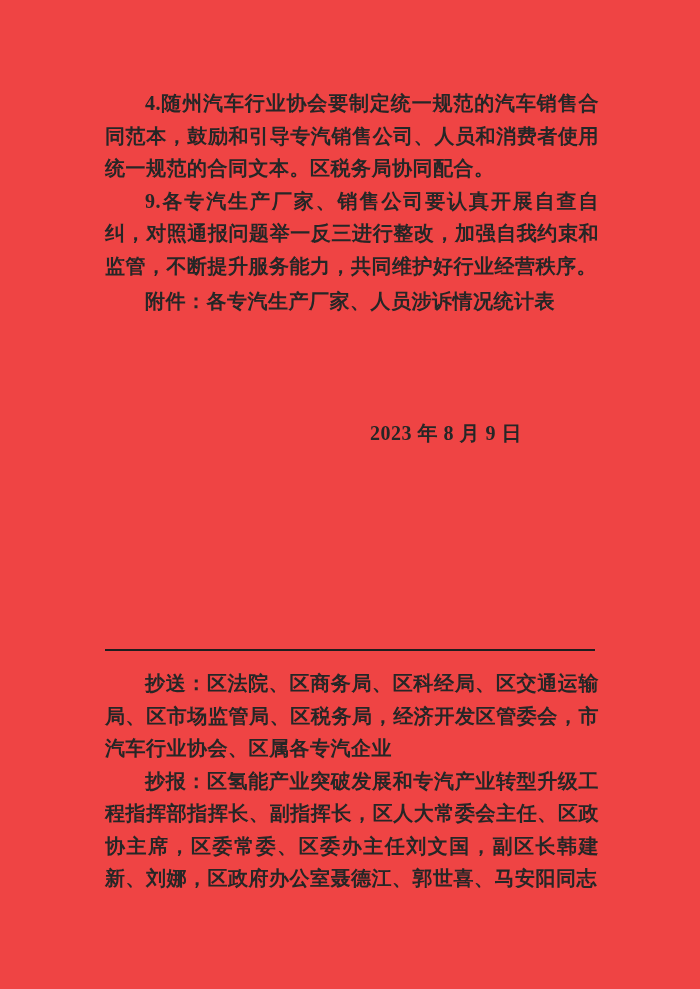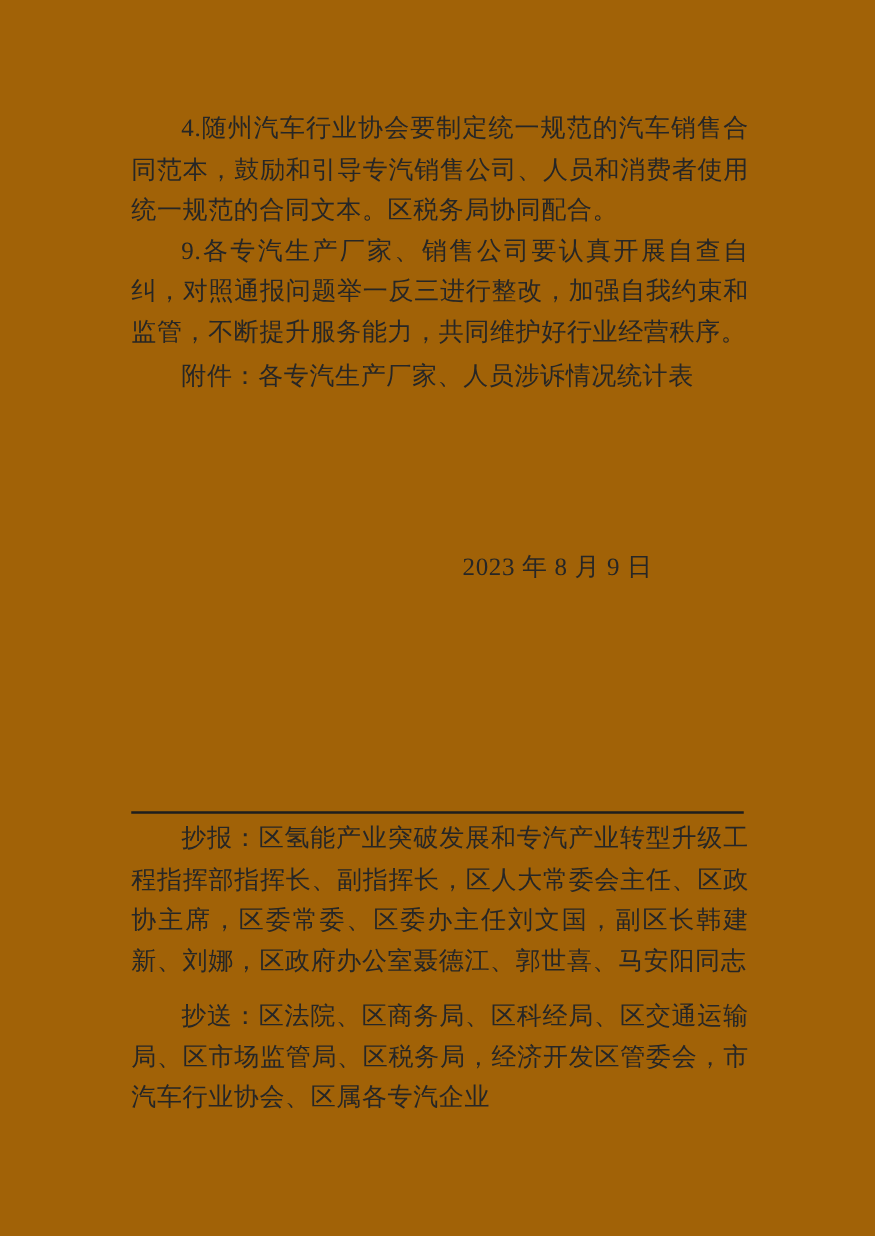--- a/index.html
+++ b/index.html
@@ -4,23 +4,24 @@
 <style>
   * { margin: 0; padding: 0; box-sizing: border-box; }
   html, body {
     background: #ffffff;
     font-family: "Liberation Serif", "DejaVu Serif", serif;
   }
   .page {
     position: relative;
     width: 700px;
     height: 989px;
-    background: #a16207;
+    background: #ef4444;
     color: #262626;
     overflow: hidden;
+    font-weight: bold;
   }
   .body-block {
     position: absolute;
     left: 105px;
     top: 87px;
     width: 494px;
   }
   .para {
     font-size: 20px;
     line-height: 32.5px;
@@ -30,21 +31,21 @@
     letter-spacing: 0.5px;
     color: #262626;
   }
   .attachment {
     margin-top: 3px;
     text-align: left;
   }
   .date-line {
     position: absolute;
     left: 370px;
-    top: 440px;
+    top: 419px;
     font-size: 20px;
     line-height: 28px;
     letter-spacing: 0.5px;
     color: #262626;
     white-space: nowrap;
   }
   .rule {
     position: absolute;
     left: 105px;
     top: 649px;
@@ -72,17 +73,17 @@
     <p class="para">4.随州汽车行业协会要制定统一规范的汽车销售合同范本，鼓励和引导专汽销售公司、人员和消费者使用统一规范的合同文本。区税务局协同配合。</p>
     <p class="para">9.各专汽生产厂家、销售公司要认真开展自查自纠，对照通报问题举一反三进行整改，加强自我约束和监管，不断提升服务能力，共同维护好行业经营秩序。</p>
     <p class="para attachment">附件：各专汽生产厂家、人员涉诉情况统计表</p>
   </div>
 
   <div class="date-line">2023 年 8 月 9 日</div>
 
   <div class="rule"></div>
 
   <div class="footer-block">
+    <p class="para cc-para">抄送：区法院、区商务局、区科经局、区交通运输局、区市场监管局、区税务局，经济开发区管委会，市汽车行业协会、区属各专汽企业</p>
     <p class="para">抄报：区氢能产业突破发展和专汽产业转型升级工程指挥部指挥长、副指挥长，区人大常委会主任、区政协主席，区委常委、区委办主任刘文国，副区长韩建新、刘娜，区政府办公室聂德江、郭世喜、马安阳同志</p>
-    <p class="para cc-para">抄送：区法院、区商务局、区科经局、区交通运输局、区市场监管局、区税务局，经济开发区管委会，市汽车行业协会、区属各专汽企业</p>
   </div>
 
 </div>
 
 </body></html>

